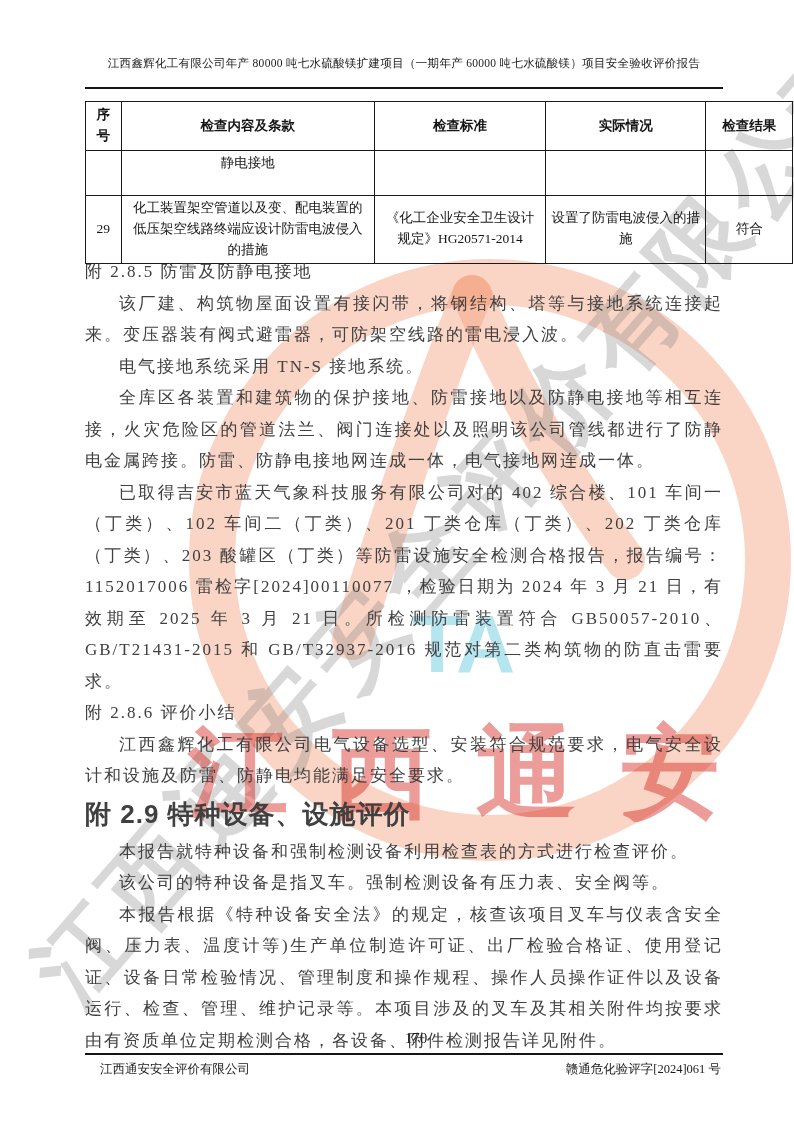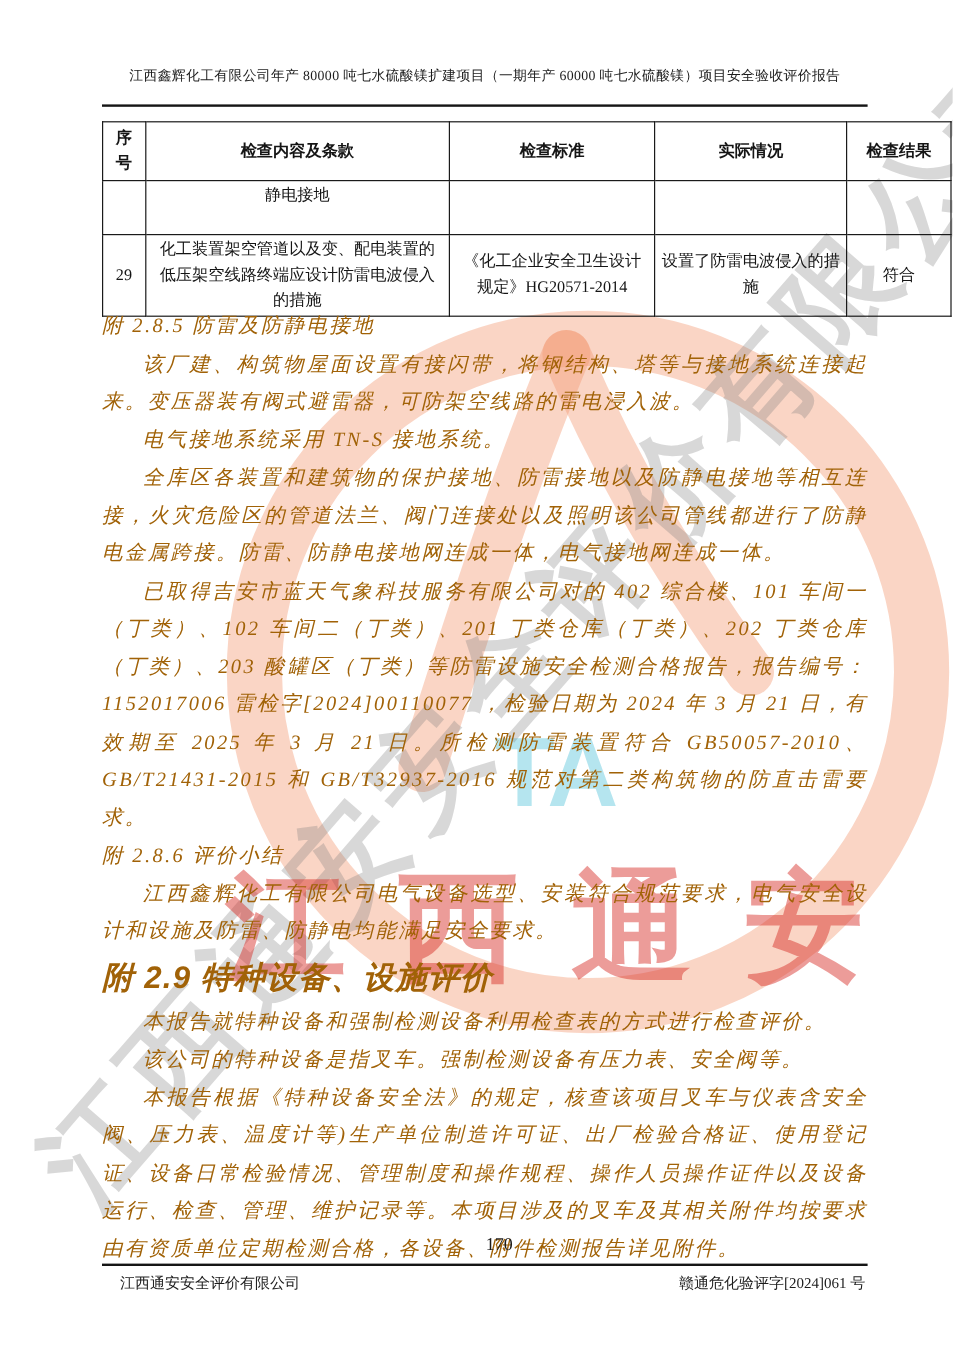--- a/index.html
+++ b/index.html
@@ -80,22 +80,21 @@
   table.checklist tr.subhead td { height: 40px; vertical-align: top; }
   table.checklist tr.row29 td { height: 60px; }
 
   .content {
     position: absolute;
     left: 85px; top: 256px; width: 638px;
     font-size: 17px;
     line-height: 31.5px;
     letter-spacing: 2px;
     text-align: justify;
-    color: #a16207;
-    font-style: italic;
+    color: #404040;
   }
   .content p { margin: 0; }
   .content .para { text-indent: 2em; }
   .content .h3 { text-indent: 0; }
   .content .h2 {
     font-weight: bold;
     font-size: 26px;
     line-height: 44px;
     letter-spacing: 1px;
     font-family: "Liberation Sans", "DejaVu Sans", sans-serif;

